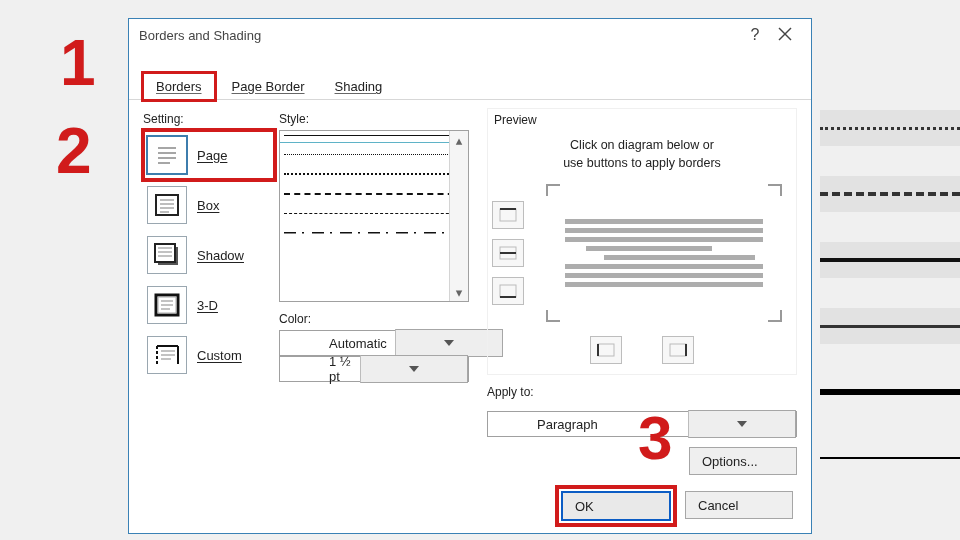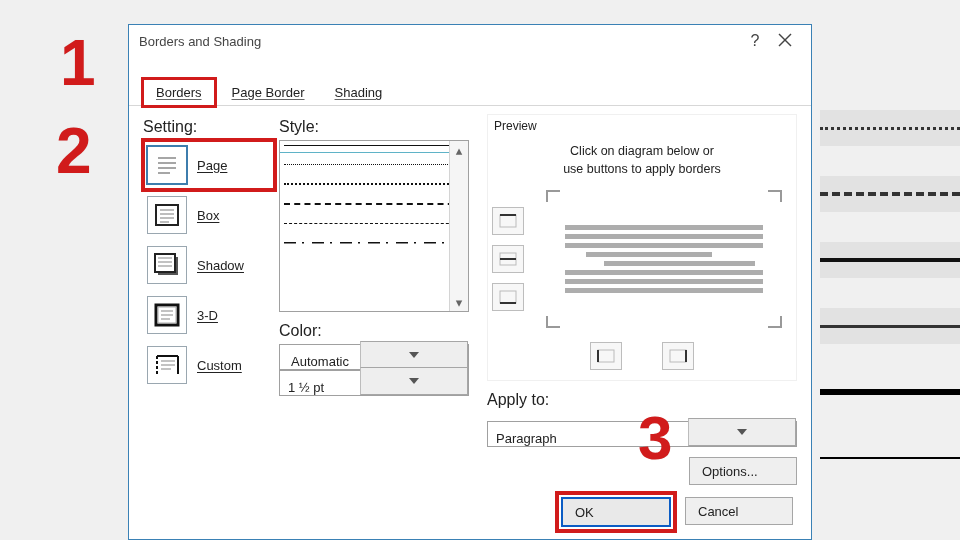--- a/index.html
+++ b/index.html
@@ -35,21 +35,21 @@
   .bg-dotted  .ln { border-top: 3px dotted #333; }
   .bg-dashed  .ln { border-top: 4px dashed #333; }
   .bg-solid   .ln { border-top: 4px solid #111; }
   .bg-dashdot .ln { border-top: 3px solid #333;
     background: repeating-linear-gradient(90deg,#333 0 22px, transparent 22px 28px,#333 28px 31px,transparent 31px 38px) top/100% 3px no-repeat; }
   .bg-thick   .ln { height:6px; background:#000; border:0; }
   .bg-thin    .ln { border-top: 2px solid #000; }
 
   .dialog {
     position: absolute;
-    top: 24px; left: 128px;
+    top: 18px; left: 128px;
     width: 684px; height: 516px;
     background: #fff;
     border: 1px solid #3a81b5;
     box-sizing: border-box;
   }
   .titlebar {
     display:flex; align-items:center; height:32px; padding:0 10px;
   }
   .titlebar .title { flex:1; color:#454545; font-size:13px; }
   .titlebar .help  { width:28px; text-align:center; color:#444; font-size:16px; }
@@ -68,21 +68,21 @@
   }
   .tab .txt { text-decoration: underline; text-decoration-color:#666; text-underline-offset:2px; }
   .tab.active { border:1px solid #c9c9c9; border-bottom:1px solid #fff; background:#fff; }
   .tab-hl { position:absolute; inset:-3px; border:3px solid #d11b1b; pointer-events:none; }
 
   .content { display:flex; padding:8px 14px 0 14px; height:370px; }
   .col-setting { width:132px; }
   .col-style   { width:190px; margin-left:4px; }
   .col-preview { flex:1; margin-left:18px; }
 
-  .section-label { font-size:16px; margin-bottom:4px; margin-top:4px; }
+  .section-label { font-size:12px; margin-bottom:4px; margin-top:4px; }
 
   .setting-item {
     display:flex; align-items:center; gap:10px; padding:6px 4px;
     position:relative; cursor:pointer;
   }
   .setting-item .lbl { text-decoration:underline; text-underline-offset:2px; }
   .setting-item .icon-box {
     width:40px; height:38px; display:flex; align-items:center; justify-content:center;
     border:1px solid #9aa7b0; background:#fff; box-sizing:border-box;
   }
@@ -102,21 +102,21 @@
   .sl-dot1   { border-top:1.5px dotted #111; }
   .sl-dot2   { border-top:2px dotted #111; }
   .sl-dash1  { border-top:2px dashed #111; }
   .sl-dash2  { border-top:1.5px dashed #111; }
   .sl-ddot   { border-top: 0; background: repeating-linear-gradient(90deg,#111 0 12px,transparent 12px 18px,#111 18px 20px,transparent 20px 28px) top/100% 1.5px no-repeat; height:1.5px; }
   .vsb { position:absolute; right:0; top:0; bottom:0; width:18px; background:#f5f5f5; border-left:1px solid #d4d4d4;
          display:flex; flex-direction:column; align-items:center;}
   .vsb .arrow { height:18px; width:100%; display:flex; align-items:center; justify-content:center; color:#666;}
   .vsb .track { flex:1; }
 
-  .dd { display:flex; border:1px solid #a0a0a0; height:24px; align-items:flex-end; }
+  .dd { display:flex; border:1px solid #a0a0a0; height:24px; align-items:center;padding-left:41px; }
   .dd .val { flex:1; padding:0 8px; display:flex; align-items:center; }
   .dd .btn { width:26px; background:#eee; border-left:1px solid #bcbcbc; display:flex; align-items:center; justify-content:center; }
   .chev { width:0;height:0;border-left:5px solid transparent;border-right:5px solid transparent;border-top:6px solid #555;}
 
   .preview-box { border:1px solid #f0f0f0; padding:2px 4px 10px 4px; }
   .preview-box .pv-label { font-size:12px; padding:2px 2px 6px 2px; }
   .pv-hint { text-align:center; font-size:12.5px; color:#222; padding: 4px 28px 10px 28px; line-height:1.4;}
   .pv-main { display:flex; align-items:stretch; }
   .pv-sidebtns { width:34px; display:flex; flex-direction:column; gap:10px; justify-content:center;}
   .pb { width:30px; height:26px; border:1px solid #bdbdbd; background:#f7f7f7; display:flex; align-items:center; justify-content:center; }

